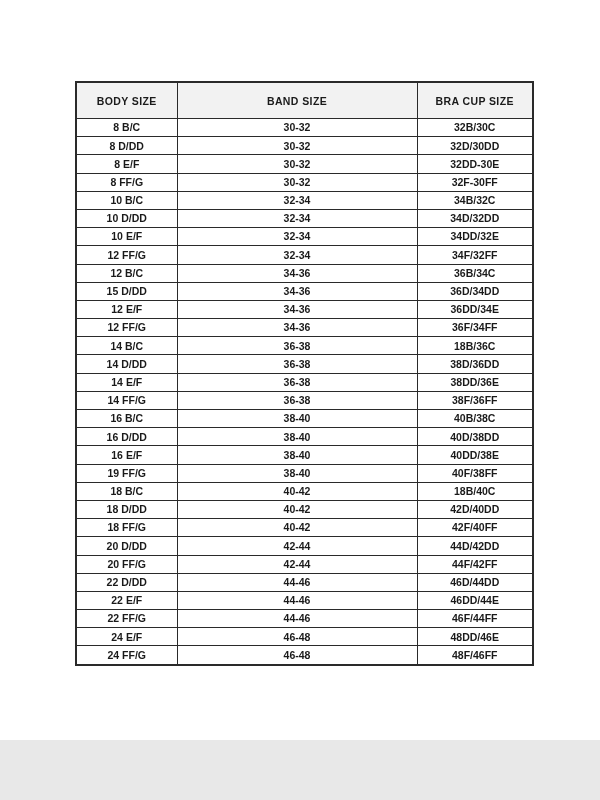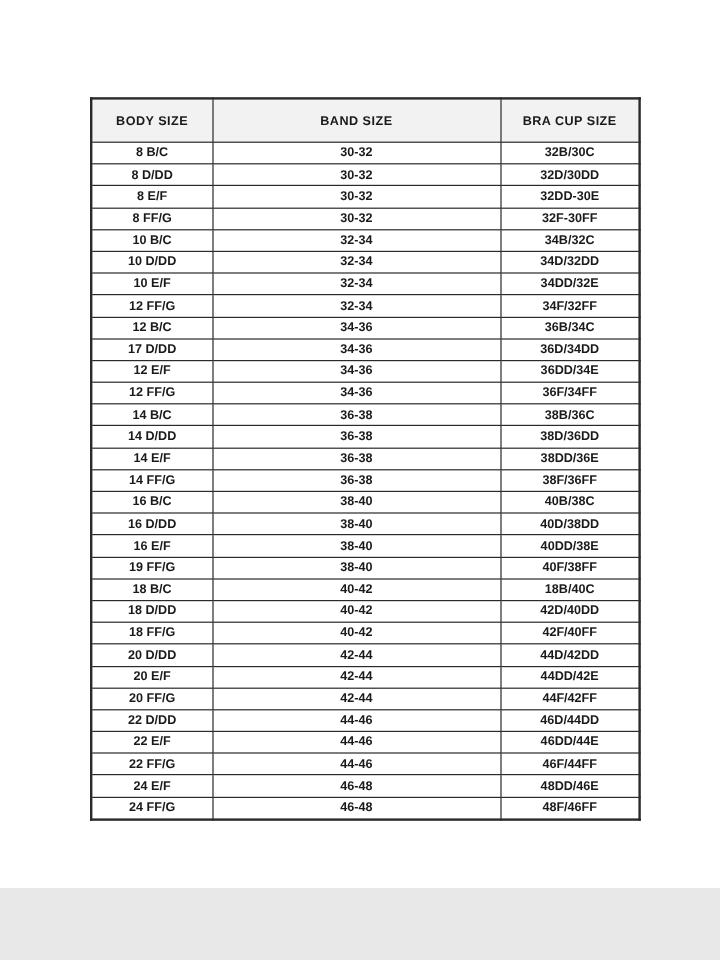--- a/index.html
+++ b/index.html
@@ -96,38 +96,38 @@
           <td>12 FF/G</td>
           <td>32-34</td>
           <td>34F/32FF</td>
         </tr>
         <tr>
           <td>12 B/C</td>
           <td>34-36</td>
           <td>36B/34C</td>
         </tr>
         <tr>
-          <td>17 D/DD</td>
+          <td>15 D/DD</td>
           <td>34-36</td>
           <td>36D/34DD</td>
         </tr>
         <tr>
           <td>12 E/F</td>
           <td>34-36</td>
           <td>36DD/34E</td>
         </tr>
         <tr>
           <td>12 FF/G</td>
           <td>34-36</td>
           <td>36F/34FF</td>
         </tr>
         <tr>
           <td>14 B/C</td>
           <td>36-38</td>
-          <td>38B/36C</td>
+          <td>18B/36C</td>
         </tr>
         <tr>
           <td>14 D/DD</td>
           <td>36-38</td>
           <td>38D/36DD</td>
         </tr>
         <tr>
           <td>14 E/F</td>
           <td>36-38</td>
           <td>38DD/36E</td>
@@ -169,25 +169,20 @@
         </tr>
         <tr>
           <td>18 FF/G</td>
           <td>40-42</td>
           <td>42F/40FF</td>
         </tr>
         <tr>
           <td>20 D/DD</td>
           <td>42-44</td>
           <td>44D/42DD</td>
-        </tr>
-        <tr>
-          <td>20 E/F</td>
-          <td>42-44</td>
-          <td>44DD/42E</td>
         </tr>
         <tr>
           <td>20 FF/G</td>
           <td>42-44</td>
           <td>44F/42FF</td>
         </tr>
         <tr>
           <td>22 D/DD</td>
           <td>44-46</td>
           <td>46D/44DD</td>

